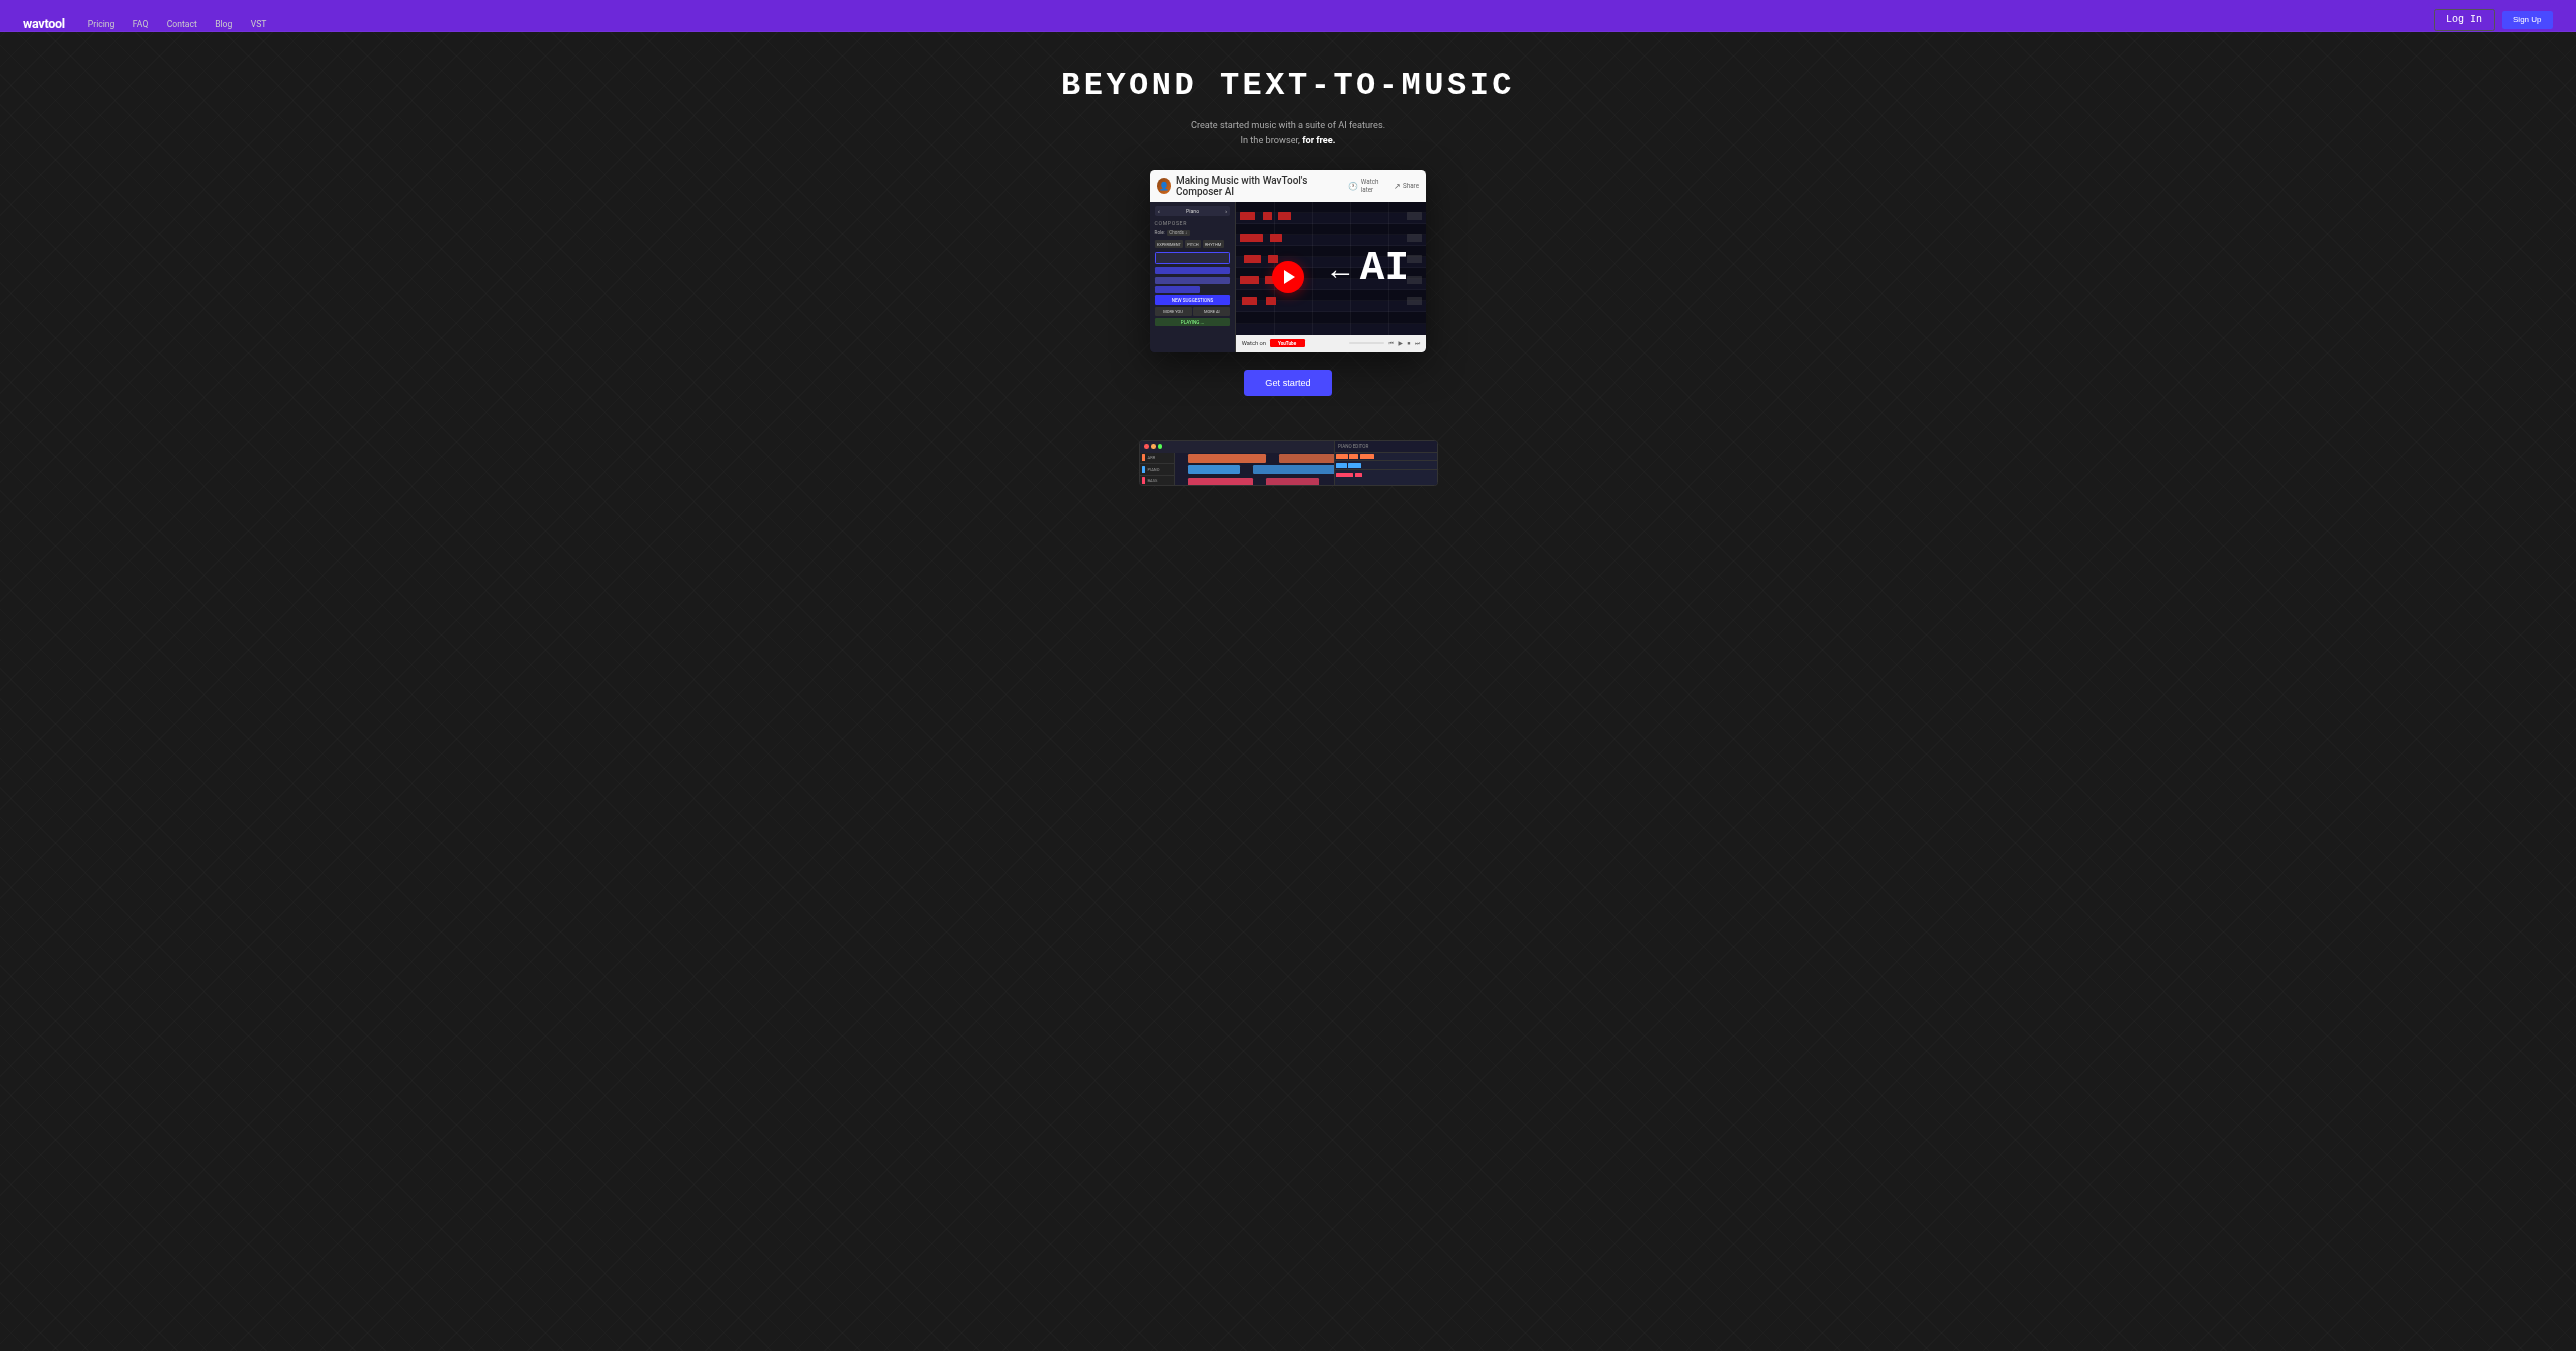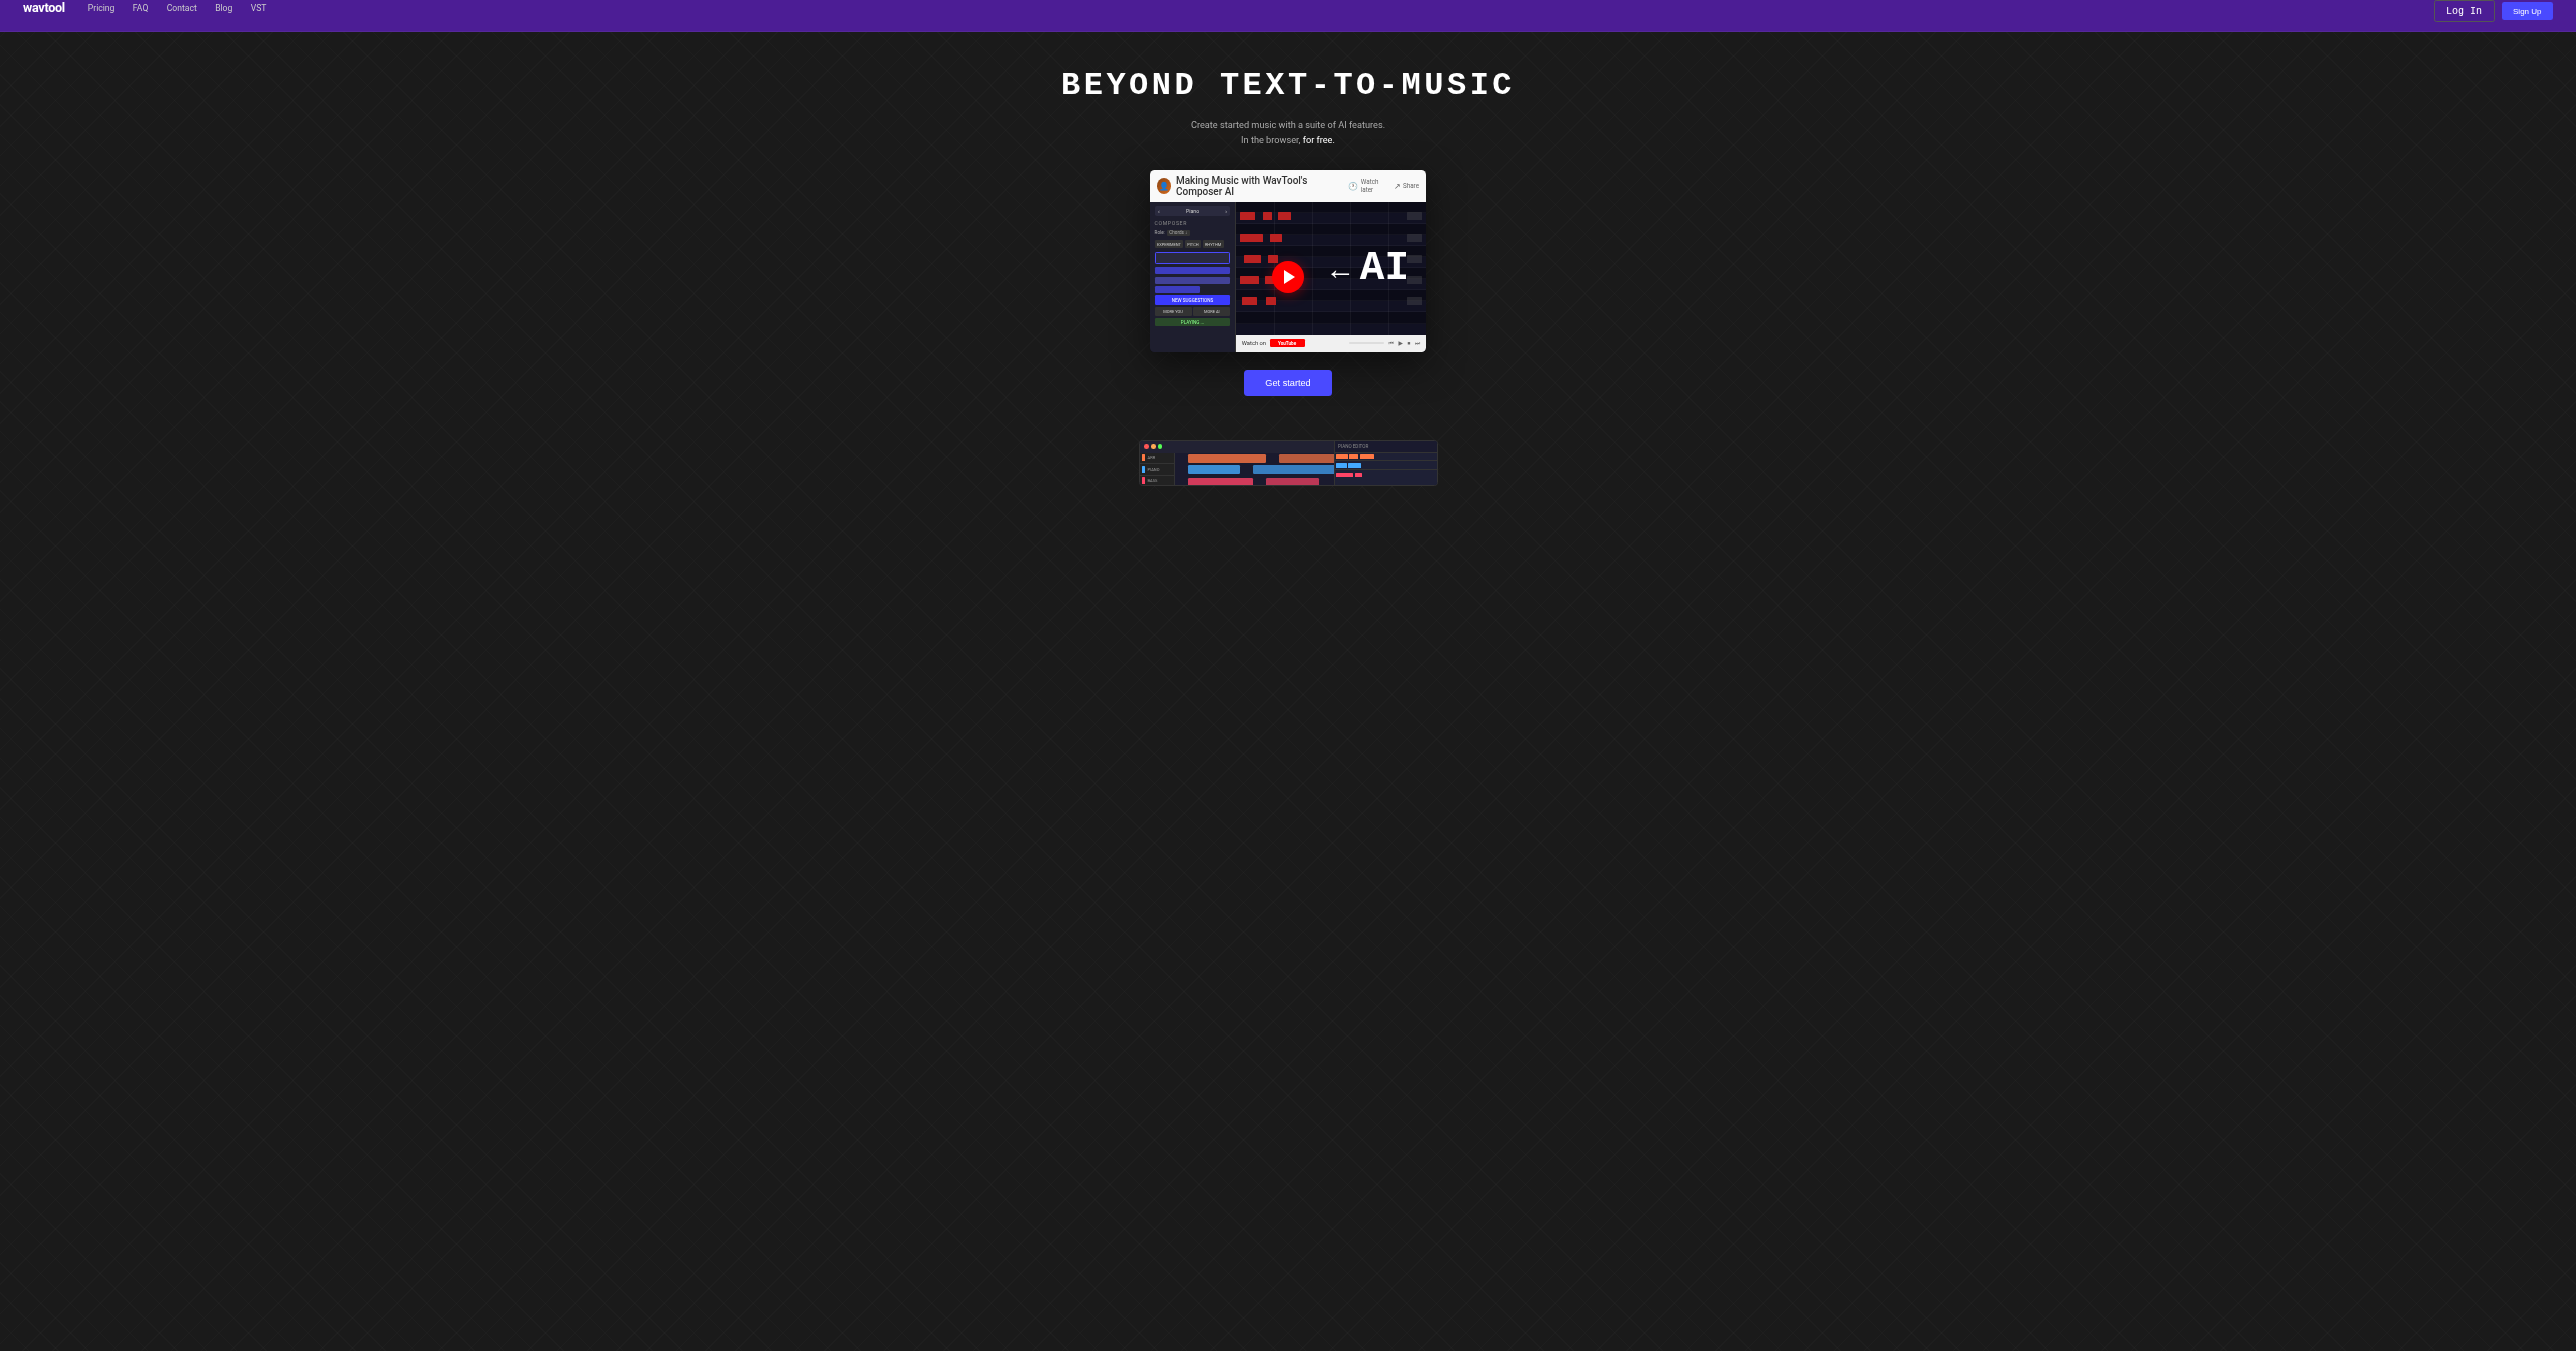--- a/index.html
+++ b/index.html
@@ -41,25 +41,25 @@
         );
       pointer-events: none;
       z-index: 0;
     }
 
     
     .navbar {
       position: relative;
       z-index: 10;
       display: flex;
-      align-items: flex-start;
+      align-items: flex-end;
       justify-content: space-between;
       padding: 0 23px;
       height: 32px;
-      background-color: #4c1d95;
+      background-color: #6d28d9;
       border-bottom: 0.6px solid rgba(255,255,255,0.05);
     }
 
     .navbar-left {
       display: flex;
       align-items: center;
       gap: 23px;
     }
 
     .logo {
@@ -142,21 +142,21 @@
     .hero-subtitle {
       text-align: center;
       color: #aaaaaa;
       font-size: 9.2px;
       line-height: 1.6;
       margin-bottom: 23px;
     }
 
     .hero-subtitle strong {
       color: #ffffff;
-      font-weight: 400;
+      font-weight: 700;
       margin-top: 36px;
     }
 
     
     .video-container {
       width: 276px;
       max-width: 100%;
       background: #000;
       border-radius: 4.6px;
       overflow: hidden;

